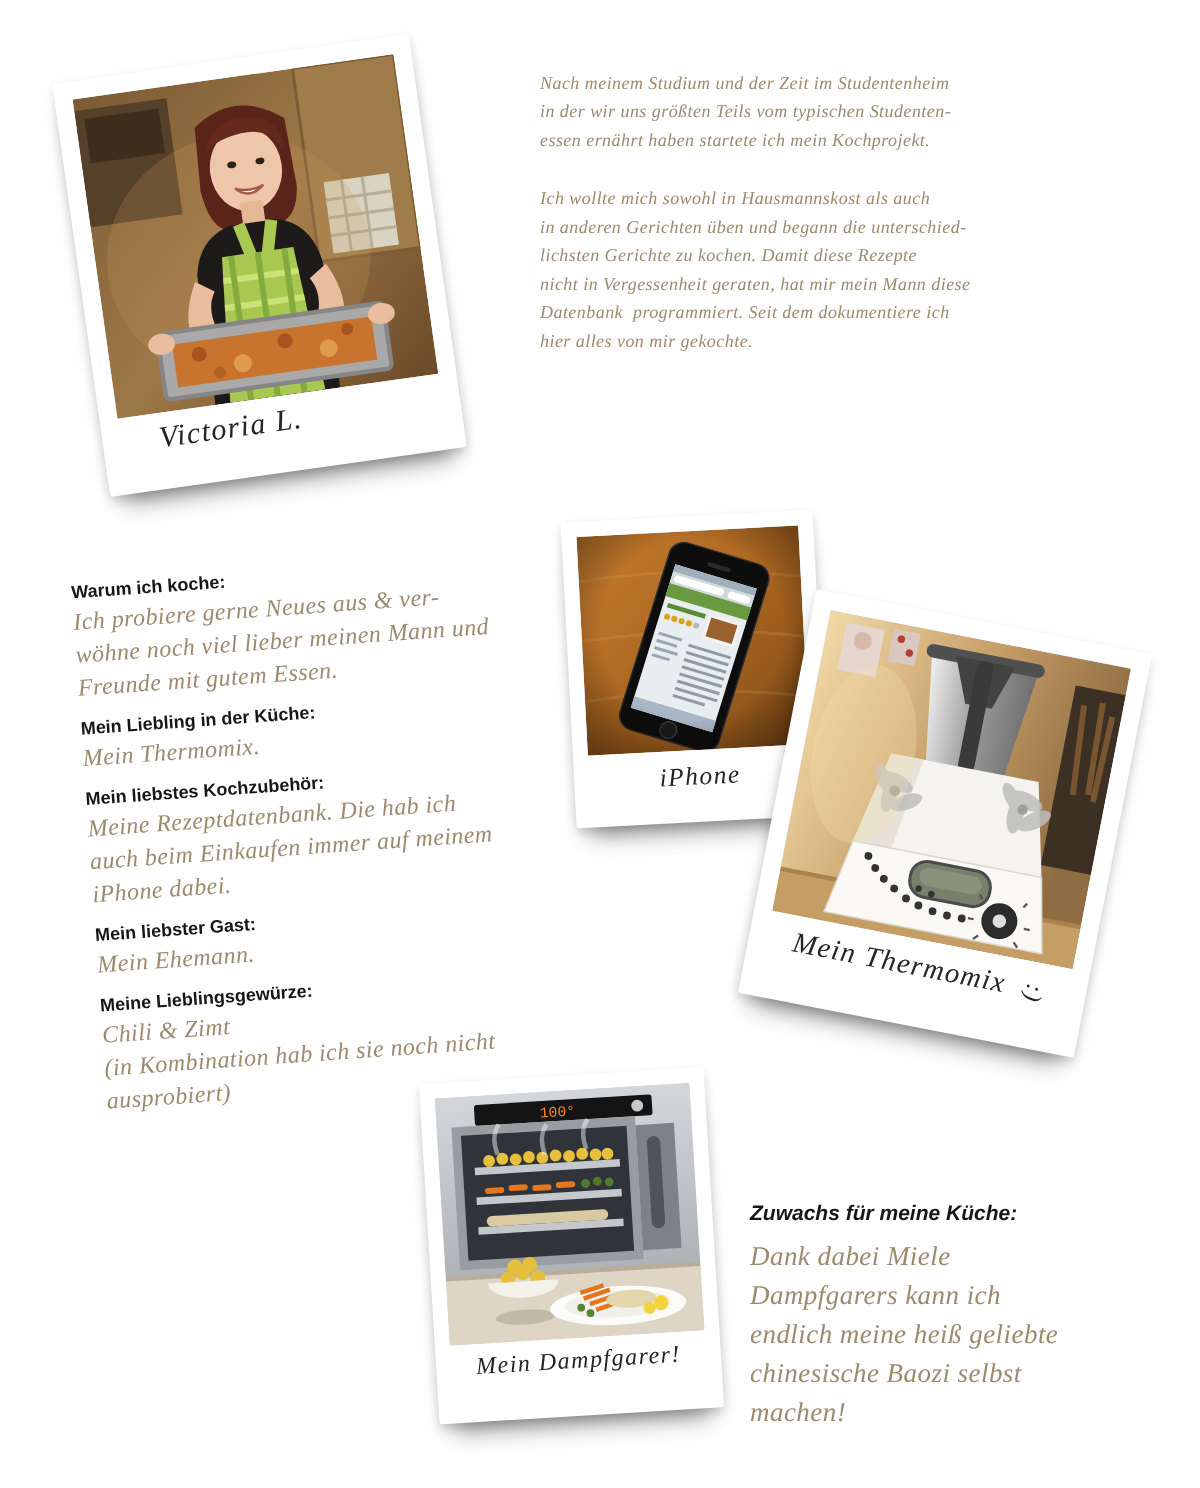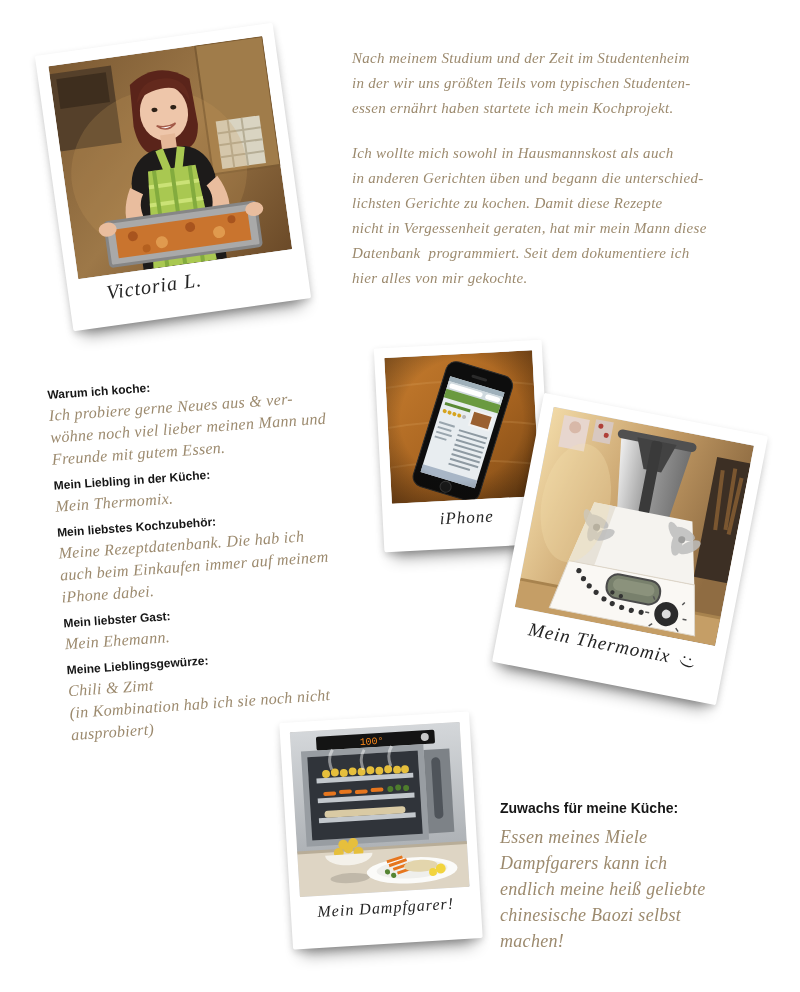--- a/index.html
+++ b/index.html
@@ -4,30 +4,30 @@
 <style>
   html,body{margin:0;padding:0;background:#fff;}
   .page{position:relative;width:800px;height:992px;background:#ffffff;overflow:hidden;
         font-family:"Liberation Sans",sans-serif;}
 
   
   .hand{font-family:cursive;font-style:italic;color:#9c8a6e;letter-spacing:.3px;white-space:pre-wrap;}
   .label{font-family:"Liberation Sans",sans-serif;font-weight:bold;color:#161616;}
 
   .intro{position:absolute;left:348px;top:46px;width:452px;z-index:1;}
-  .intro p{margin:0 0 20px 4px;font-size:15px;line-height:25px;}
+  .intro p{margin:0 0 20px 12px;font-size:12px;line-height:19px;}
 
   .qa{position:absolute;left:47px;top:388px;width:370px;transform:rotate(-4deg);
       transform-origin:top left;z-index:1;}
   .qa-item{margin-bottom:8px;}
   .qa-label{font-size:12px;margin-bottom:3px;}
   .qa-answer{font-size:16px;line-height:22px;margin-bottom:8px;}
 
   .addition{position:absolute;left:500px;top:800px;width:268px;z-index:1;}
-  .addition-label{font-size:14px;margin-bottom:8px;}
+  .addition-label{font-size:14px;margin-bottom:8px;font-style:italic;}
   .addition-text{font-size:18px;line-height:26px;}
 
   
   .polaroid{position:absolute;background:#fff;border-radius:2px;
             box-shadow:0 14px 16px -9px rgba(0,0,0,.45),0 3px 7px rgba(0,0,0,.16);}
   .photo{position:absolute;overflow:hidden;border-radius:1px;
          box-shadow:inset 0 0 5px rgba(0,0,0,.4);}
   .photo svg{display:block;width:100%;height:100%;}
   .caption{position:absolute;left:0;right:0;text-align:center;
            font-family:cursive;font-style:italic;color:#242424;letter-spacing:1px;}
@@ -335,20 +335,20 @@
         <ellipse cx="124" cy="142" rx="17" ry="6" fill="#e3d5ac"></ellipse>
         <circle cx="144" cy="146" r="5" fill="#f2d43e"></circle>
           <circle cx="136" cy="149" r="4" fill="#f2d43e"></circle>
       </svg>
     </div>
     <div class="caption">Mein Dampfgarer!</div>
   </div>
 
   <div class="addition">
     <div class="addition-label label">Zuwachs für meine Küche:</div>
-    <div class="addition-text hand">Essen meines Miele
+    <div class="addition-text hand">Dank dabei Miele
 Dampfgarers kann ich
 endlich meine heiß geliebte
 chinesische Baozi selbst
 machen!</div>
   </div>
 
 </div>
 
 </body></html>

